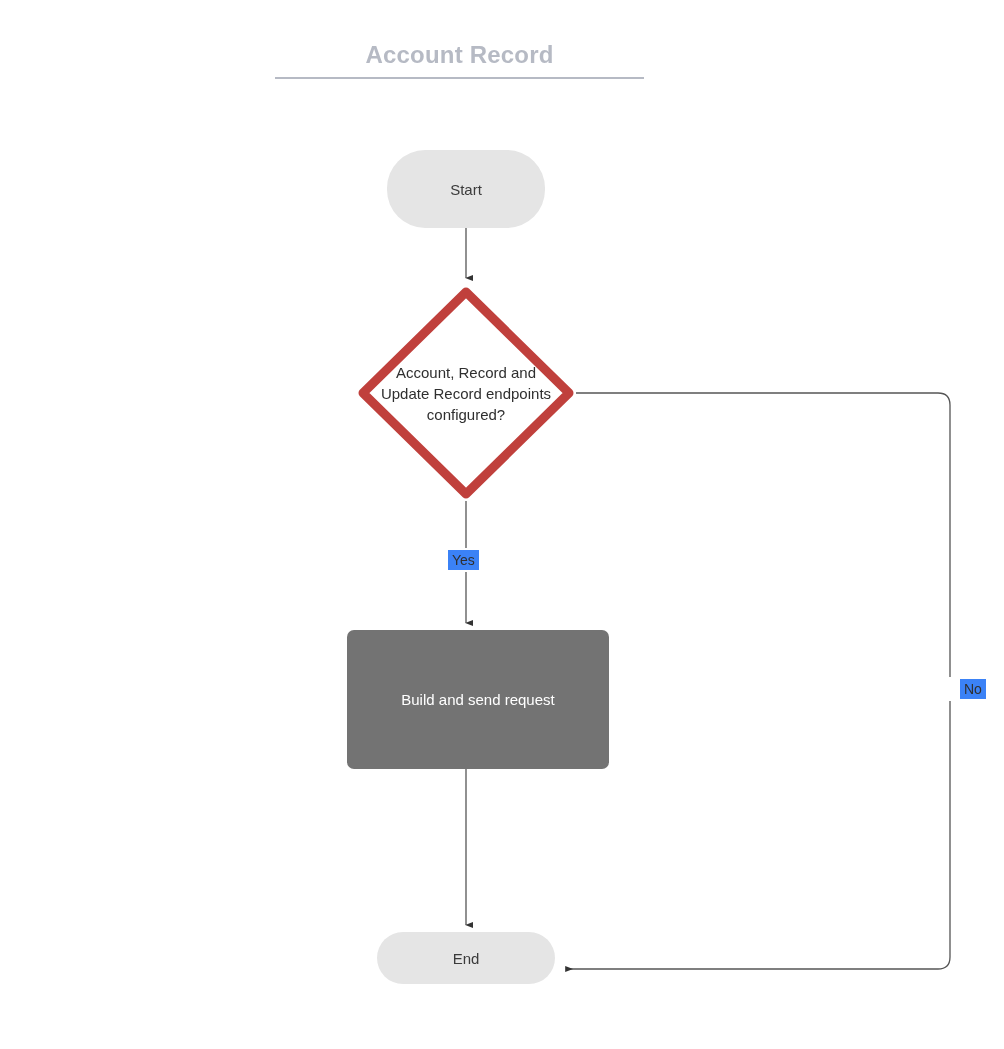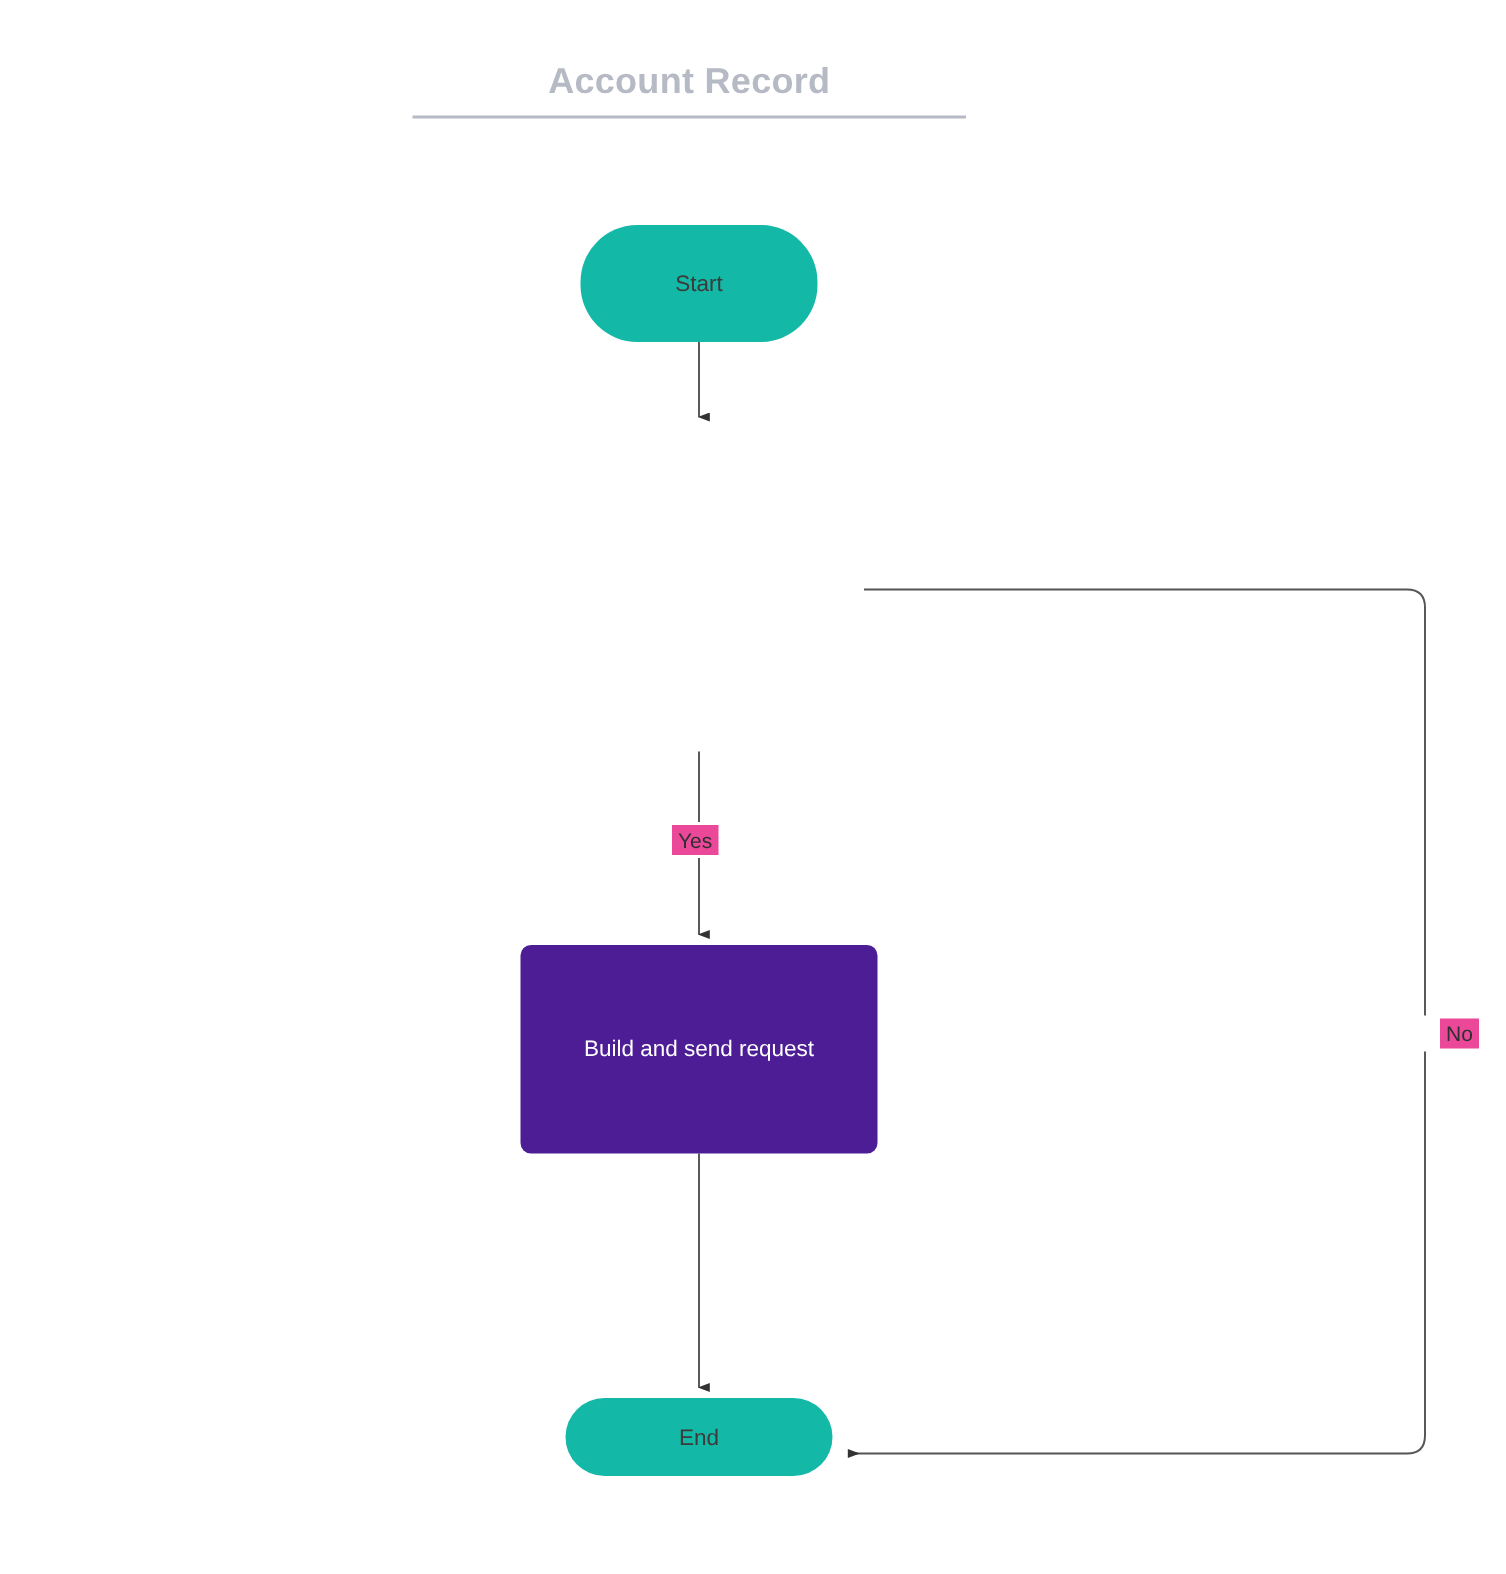--- a/index.html
+++ b/index.html
@@ -61,21 +61,21 @@
     align-items: center;
     justify-content: center;
     text-align: center;
   }
   .node-label {
     display: block;
     white-space: pre-line;
   }
 
   .terminator {
-    background: #14b8a6;
+    background: #e5e5e5;
     border-radius: 38px;
   }
   .terminator .node-label {
     font-size: 15px;
     color: #3b3b3b;
   }
 
   #node-start {
     left: 387px;
     top: 150px;
@@ -86,23 +86,23 @@
     left: 377px;
     top: 932px;
     width: 178px;
     height: 52px;
   }
 
   
   #node-process {
     left: 347px;
     top: 630px;
-    width: 238px;
+    width: 262px;
     height: 139px;
-    background: #4c1d95;
+    background: #737373;
     border-radius: 7px;
   }
   #node-process .node-label {
     font-size: 15px;
     color: #ffffff;
   }
 
   
   #node-decision {
     left: 356px;
@@ -127,21 +127,21 @@
     line-height: 21px;
     color: #2f2f2f;
     white-space: pre-line;
   }
 
   
   .edge-label {
     position: absolute;
     font-size: 14px;
     color: #2f2f2f;
-    background: #ec4899;
+    background: #3b82f6;
     padding: 2px 4px;
     white-space: nowrap;
   }
   #label-yes {
     left: 448px;
     top: 550px;
   }
   #label-no {
     left: 936px;
     top: 679px;
@@ -184,20 +184,28 @@
     <g>
       <path d="M 576 393 L 938 393 Q 950 393 950 405 L 950 677" fill="none" stroke="#555555" stroke-width="1.3"></path>
       <path d="M 950 701 L 950 957 Q 950 969 938 969 L 566 969" fill="none" stroke="#555555" stroke-width="1.3" marker-end="url(#arrow-left)"></path>
     </g>
   </svg>
 
   <div class="node terminator" id="node-start">
     <span class="node-label">Start</span>
   </div>
 
+  <div class="node" id="node-decision">
+    <svg class="diamond-shape" viewBox="0 0 220 216" preserveAspectRatio="none">
+      <path d="M 110 7 L 213 108 L 110 209 L 7 108 Z" fill="#ffffff" stroke="#c0403c" stroke-width="9" stroke-linejoin="round"></path>
+    </svg>
+    <span class="diamond-text">Account, Record and
+Update Record endpoints
+configured?</span>
+  </div>
 
   <div class="node" id="node-process">
     <span class="node-label">Build and send request</span>
   </div>
 
   <div class="node terminator" id="node-end">
     <span class="node-label">End</span>
   </div>
 
   <span class="edge-label" id="label-yes">Yes</span>

